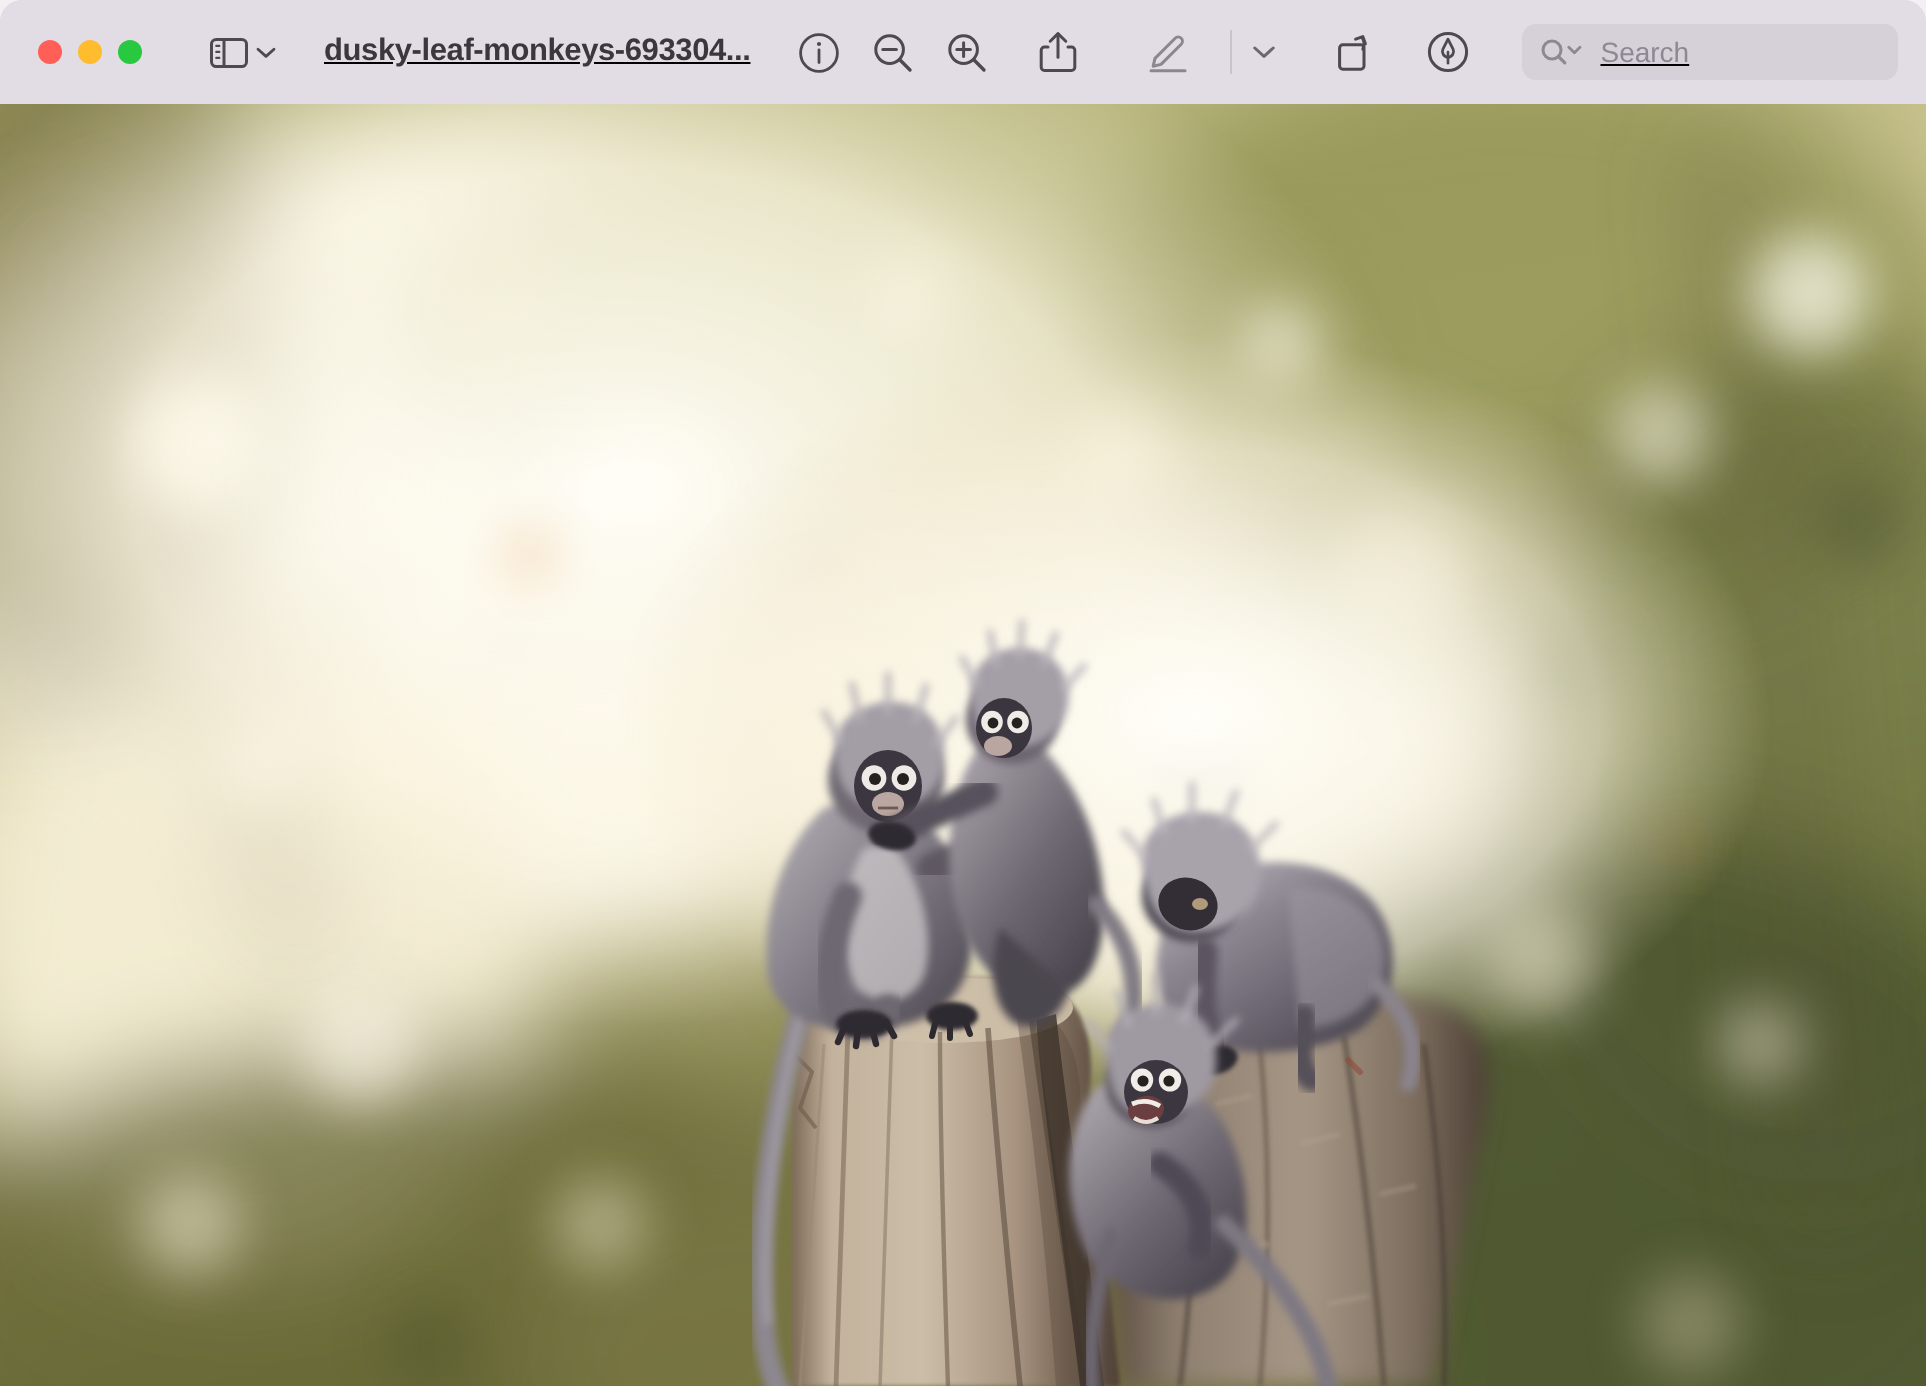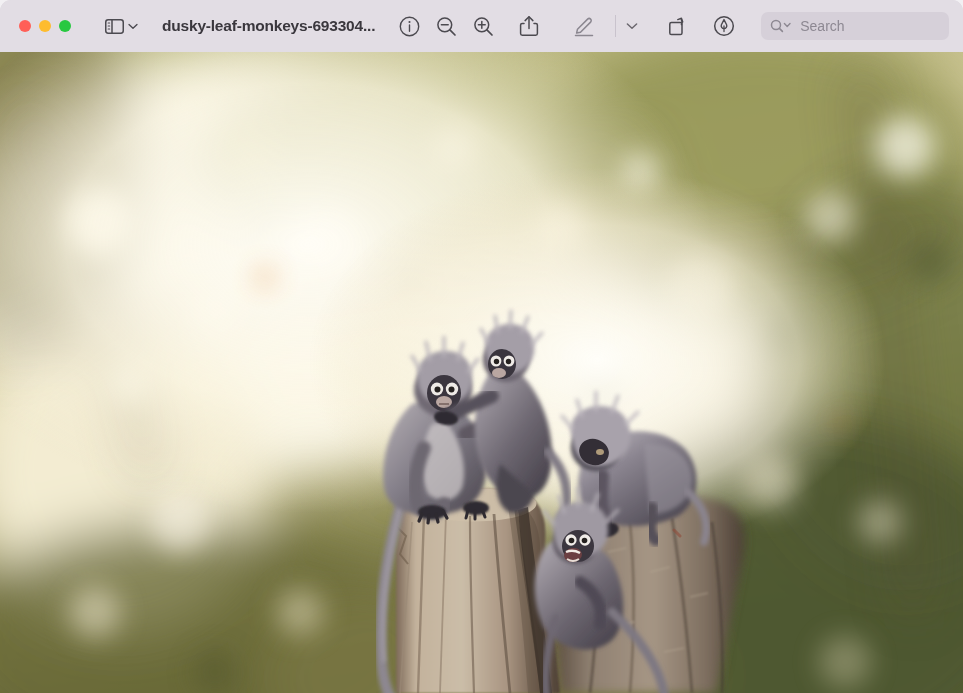--- a/index.html
+++ b/index.html
@@ -25,20 +25,21 @@
   
   #toolbar {
     position: absolute;
     left: 0; top: 0;
     width: 963px;
     height: 52px;
     background: #e2dde4;
     display: flex;
     align-items: center;
     border-radius: 11px 11px 0 0;
+    text-decoration: underline;
   }
 
   .traffic-lights {
     display: flex;
     align-items: center;
     gap: 8px;
     margin-left: 19px;
   }
   .light {
     width: 12px; height: 12px;

